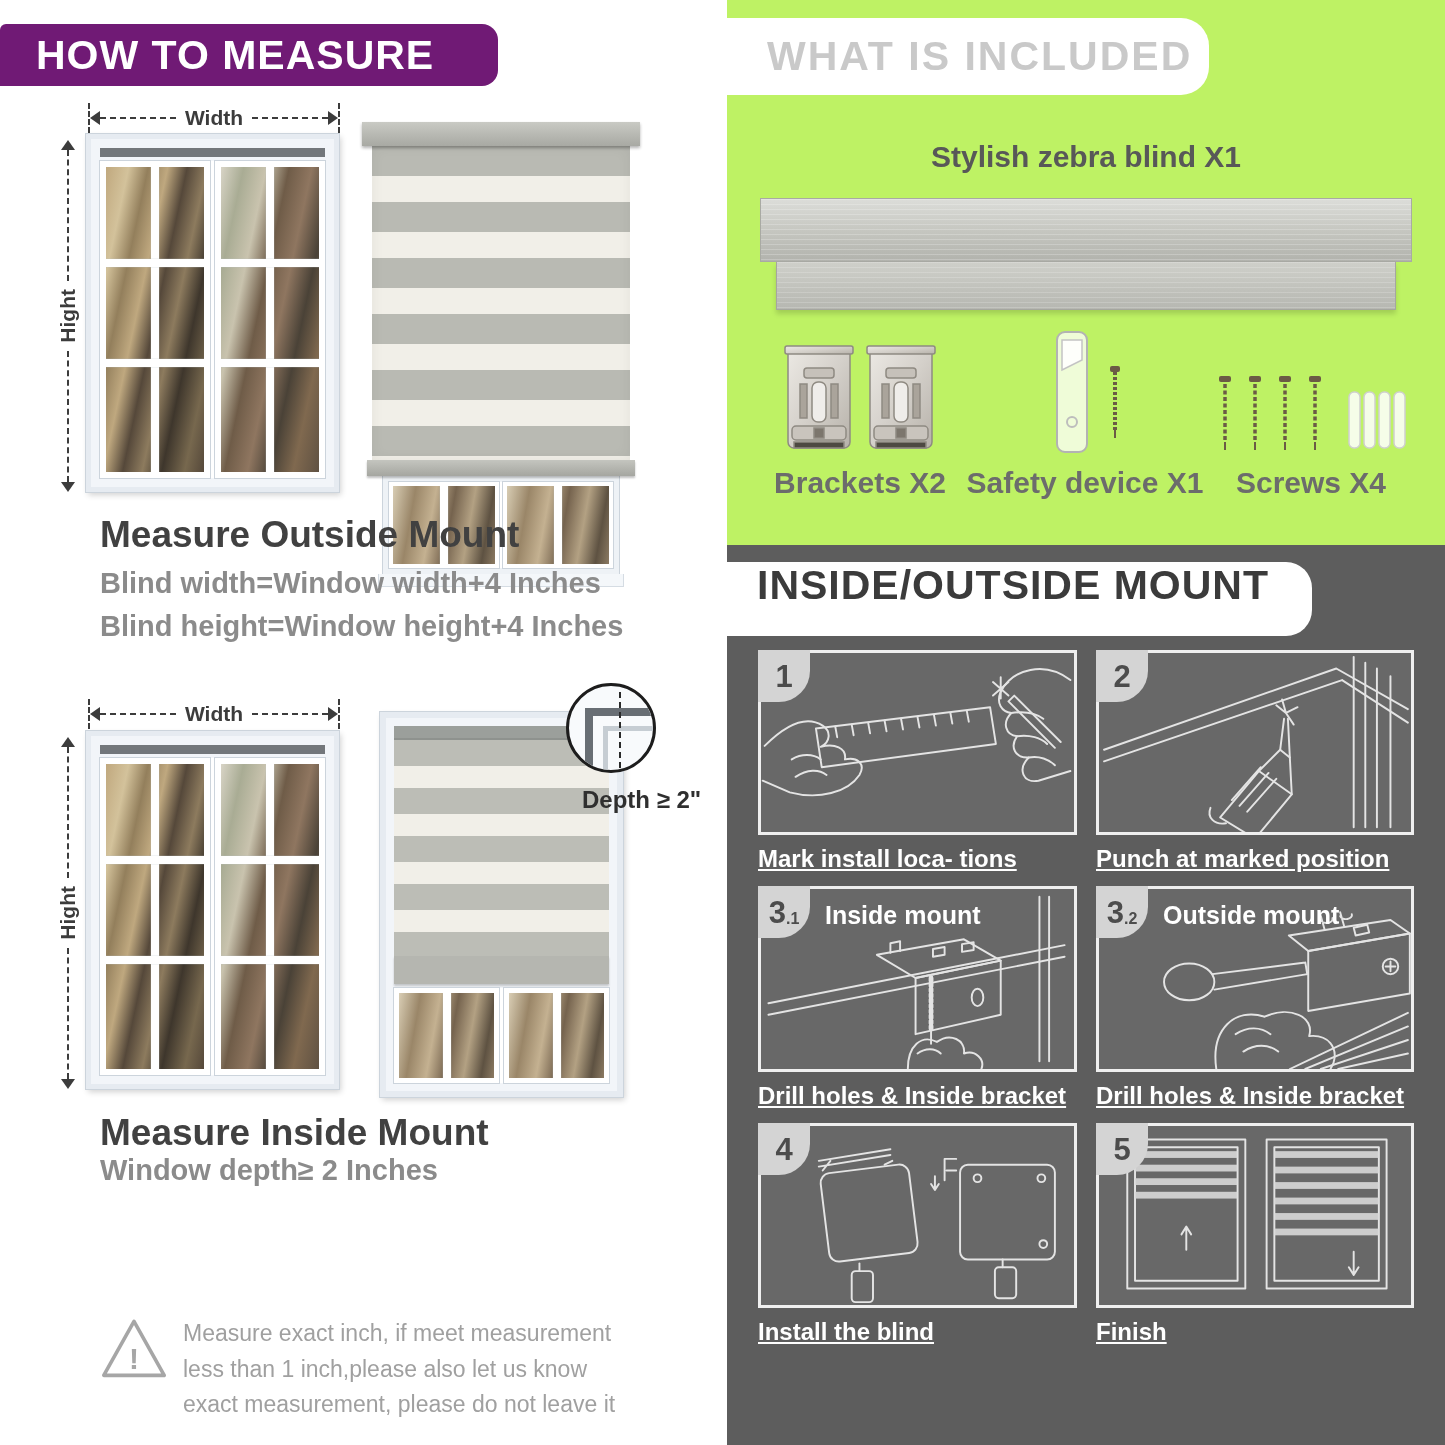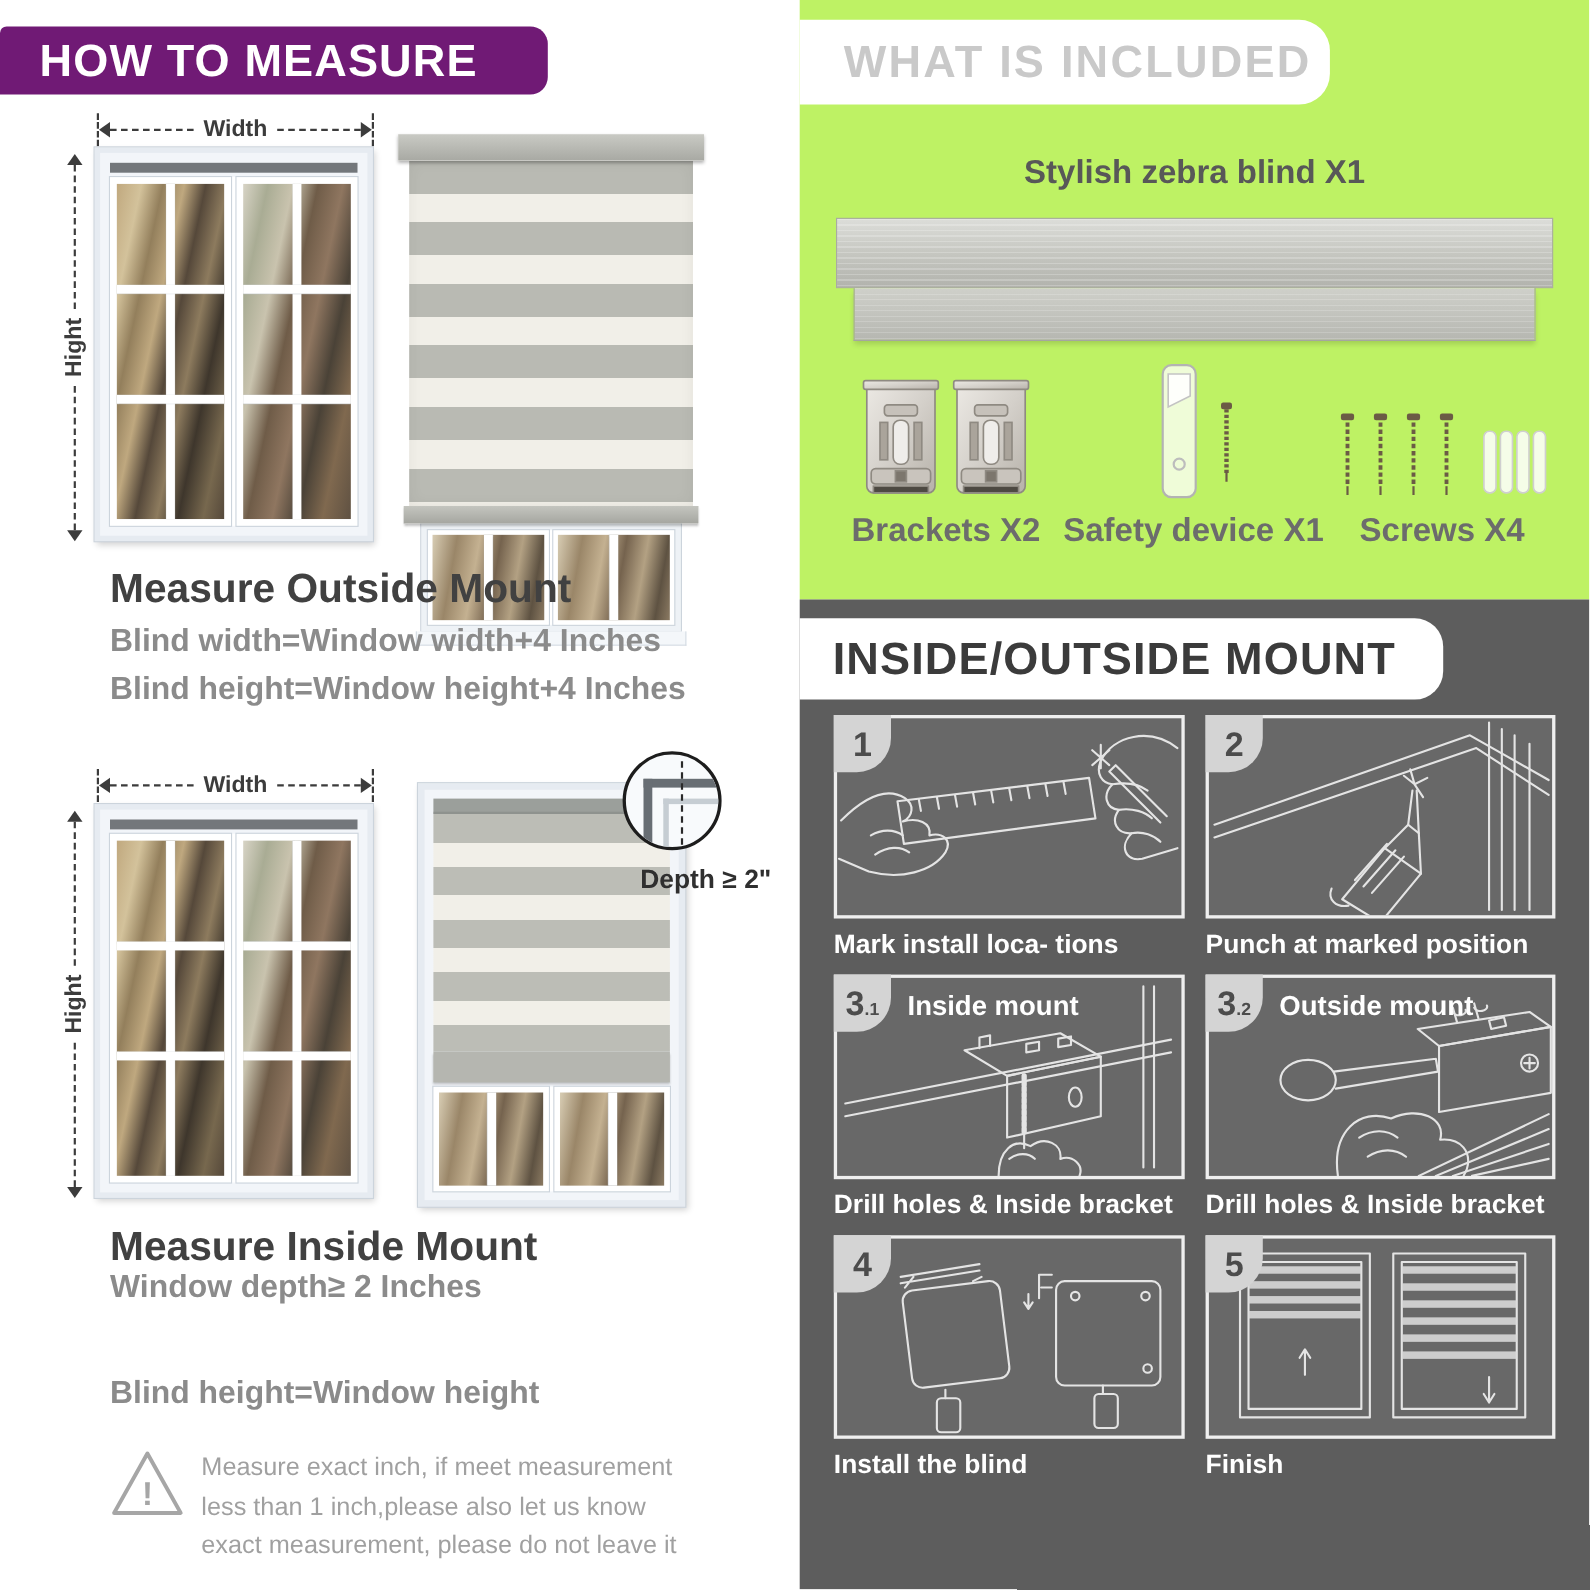--- a/index.html
+++ b/index.html
@@ -96,34 +96,34 @@
                linear-gradient(180deg,#cfd0ca 0%,#b6b7b1 100%);
     border:1px solid #a5a6a0;border-top:none;box-sizing:border-box;box-shadow:0 4px 5px rgba(0,0,0,.15);}
   .items-row{position:absolute;left:33px;top:332px;width:652px;height:128px;display:flex;}
   .item-col{display:flex;align-items:flex-end;justify-content:center;}
   .labels-row{position:absolute;left:33px;top:466px;width:652px;display:flex;}
   .item-label{font-size:30px;font-weight:bold;color:#6c6c6c;text-align:center;}
 
   
   .rp-dark{left:727px;top:545px;width:718px;height:900px;background:#5d5d5d;}
   .iom-header{position:absolute;left:0;top:17px;width:585px;height:74px;background:#fff;
-    border-radius:0 26px 26px 0;display:flex;align-items:center;padding-left:30px;box-sizing:border-box;}
+    border-radius:0 26px 26px 0;display:flex;padding-left:30px;box-sizing:border-box;}
   .iom-header span{color:#3b3b3b;font-size:41px;font-weight:bold;letter-spacing:1px;}
   .steps-grid{position:absolute;left:31px;top:105px;width:656px;display:grid;
     grid-template-columns:319px 318px;column-gap:19px;}
   .step{margin-bottom:13px;}
   .step-box{position:relative;height:185px;border:3px solid #efefef;background:#686868;box-sizing:border-box;}
   .step-box.tall{height:186px;}
   .step-box svg{position:absolute;inset:0;width:100%;height:100%;}
   .badge{position:absolute;top:-3px;left:-3px;width:52px;height:52px;border-radius:0 0 60% 0;
     background:#d4d4d4;display:flex;align-items:center;justify-content:center;z-index:2;}
   .badge .b-main{font-size:31px;font-weight:bold;color:#4c4c4c;line-height:1;}
   .badge .b-sub{font-size:16px;font-weight:bold;color:#4c4c4c;transform:translateY(7px);}
   .step-title{position:absolute;top:12px;left:64px;color:#fff;font-size:25px;font-weight:bold;z-index:2;}
-  .step-caption{margin-top:10px;color:#fff;font-size:24px;font-weight:bold;}
+  .step-caption{margin-top:10px;color:#fff;font-size:24px;font-weight:bold;text-decoration:underline;}
 
   .lineart{stroke:#e4e4e4;stroke-width:2;fill:none;stroke-linecap:round;stroke-linejoin:round;}
 </style>
 </head>
 <body>
 
 <div id="canvas">
 
   <div class="abs htm-header">
     <span>HOW TO MEASURE</span>
@@ -225,21 +225,20 @@
   </div>
   <div class="abs mag" style="left:566px;top:683px;">
     <div class="l1"></div>
     <div class="l2"></div>
     <div class="dsh"></div>
   </div>
   <div class="abs depth-label" style="left:582px;top:786px;">Depth ≥ 2"</div>
 
   <div class="abs sec-title" style="left:100px;top:1112px;">Measure Inside Mount</div>
   <div class="abs sec-rule" style="left:100px;top:1136px;margin-top:18px;">Window depth≥ 2 Inches</div>
-  <div class="abs sec-rule" style="left:100px;top:1250px;">Blind height=Window height</div>
 
   <div class="abs warn-ico" style="left:98px;top:1312px;width:72px;height:72px;">
     <svg viewBox="0 0 100 92" style="width:100%;height:100%;">
       <path d="M50 9 L92 84 L8 84 Z" fill="none" stroke="#a6a6a6" stroke-width="5" stroke-linejoin="round"></path>
     </svg>
     <div class="bang">!</div>
   </div>
   <div class="abs note-text" style="left:183px;top:1316px;width:452px;">Measure exact inch, if meet measurement less than 1 inch,please also let us know exact measurement, please do not leave it</div>
 
   <div class="abs rp-light">

